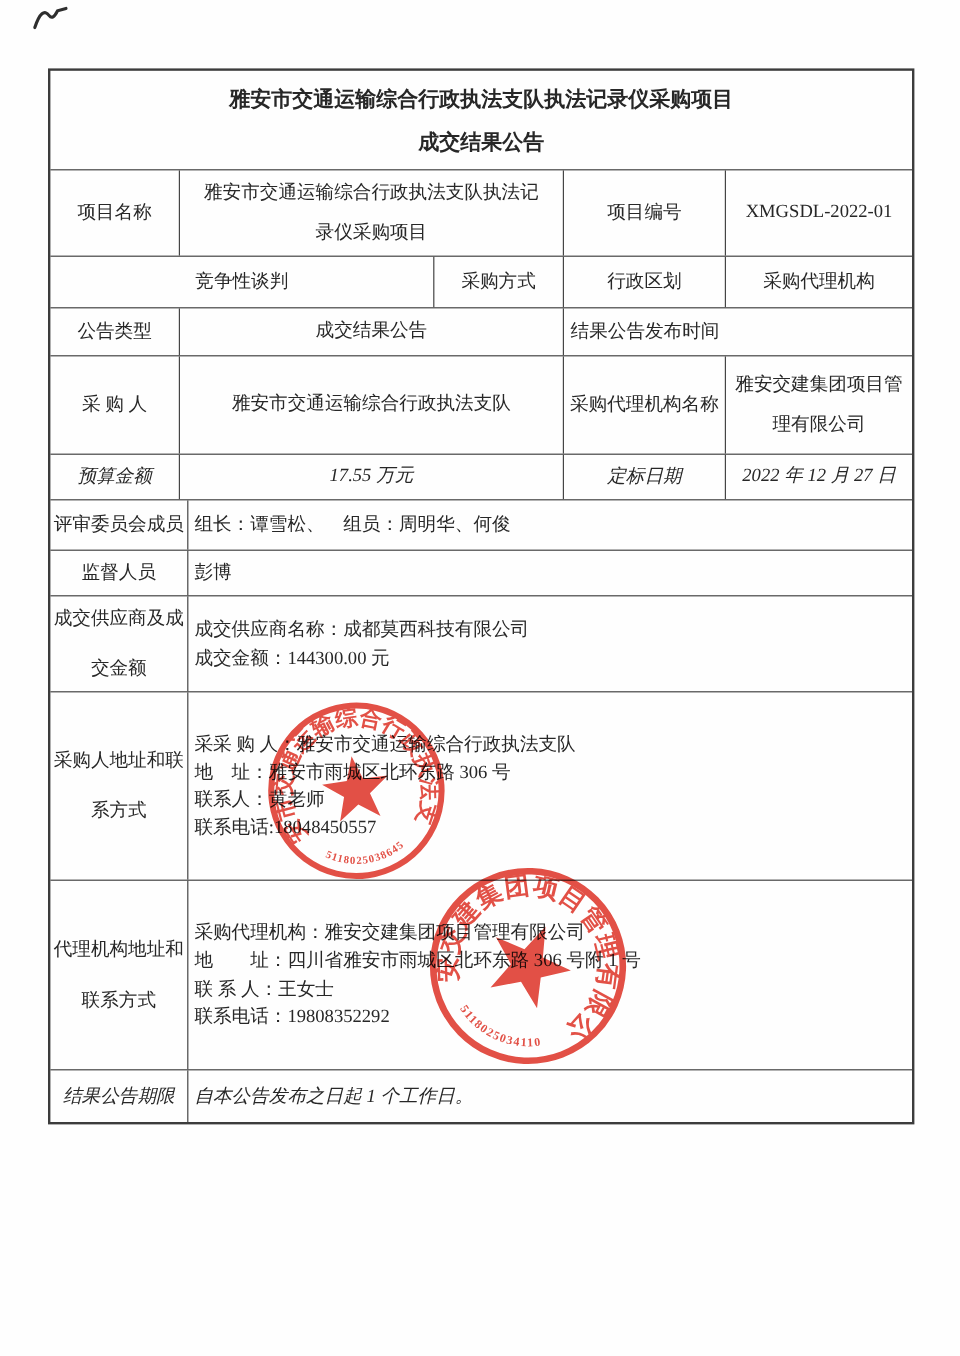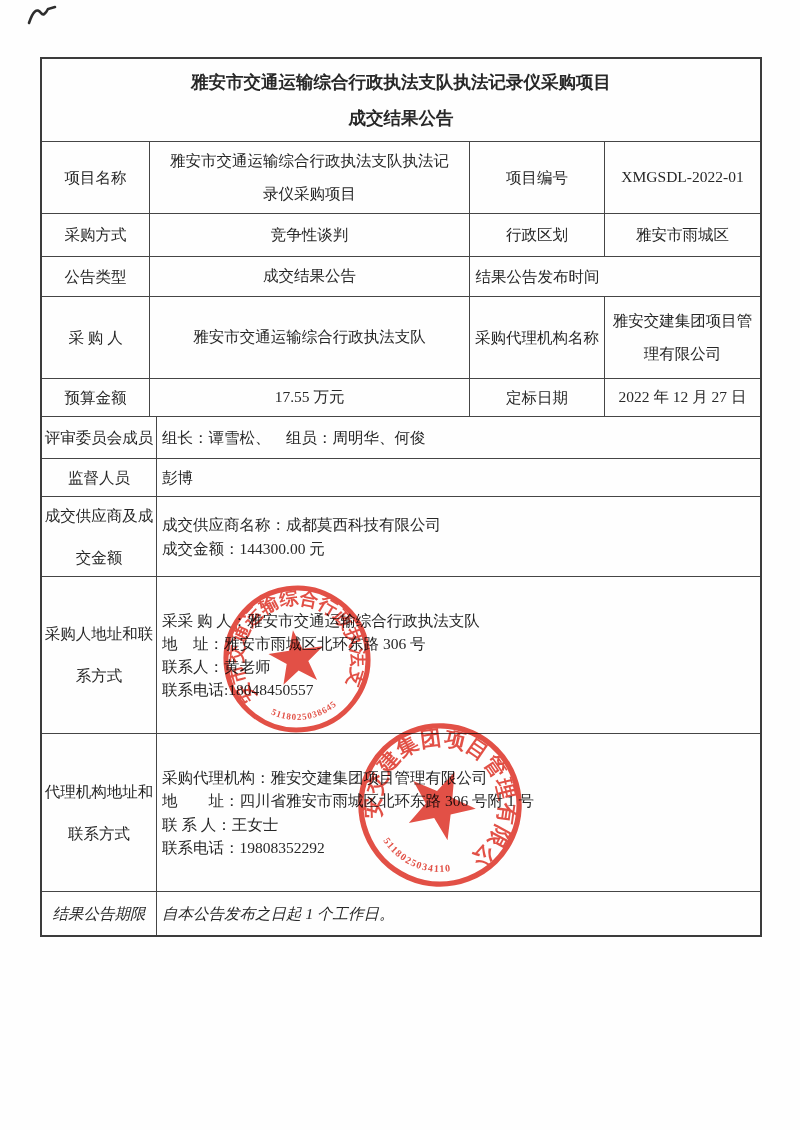--- a/index.html
+++ b/index.html
@@ -37,21 +37,21 @@
   .c-val2{flex:1;padding:0 2px;line-height:2.1;}
 
   .r-title{height:83px;flex-direction:column;align-items:center;justify-content:space-evenly;
            font-weight:bold;font-size:17.5px;border-right:none;}
   .r-title .tline{width:100%;text-align:center;}
 
   .h-project{height:72px;}
   .h-method{height:43px;}
   .h-type{height:40px;}
   .h-buyer{height:82px;}
-  .h-budget{height:38px;}
+  .h-budget{height:38px;font-style:italic;}
 
   
   .w-lab{width:115px;flex:none;line-height:2.7;padding:0 0px;}
   .w-content{
     flex:1;align-items:flex-start;justify-content:center;
     flex-direction:column;text-align:left;padding:2px 6px 2px 5px;
   }
   .w-content .line{white-space:nowrap;}
   .h-committee{height:42px;}
   .h-supervisor{height:38px;}
@@ -87,24 +87,24 @@
     </div>
 
     <div class="row h-project">
       <div class="cell c-lab1">项目名称</div>
       <div class="cell c-val1">雅安市交通运输综合行政执法支队执法记录仪采购项目</div>
       <div class="cell c-lab2">项目编号</div>
       <div class="cell c-val2">XMGSDL-2022-01</div>
     </div>
 
     <div class="row h-method">
+      <div class="cell c-val1">竞争性谈判</div>
       <div class="cell c-lab1">采购方式</div>
-      <div class="cell c-val1">竞争性谈判</div>
       <div class="cell c-lab2">行政区划</div>
-      <div class="cell c-val2">雅安市雨城区</div>
+      <div class="cell c-val2">采购代理机构</div>
     </div>
 
     <div class="row h-type">
       <div class="cell c-lab1">公告类型</div>
       <div class="cell c-val1">成交结果公告</div>
       <div class="cell c-lab2">结果公告发布时间</div>
     </div>
 
     <div class="row h-buyer">
       <div class="cell c-lab1">采 购 人</div>

